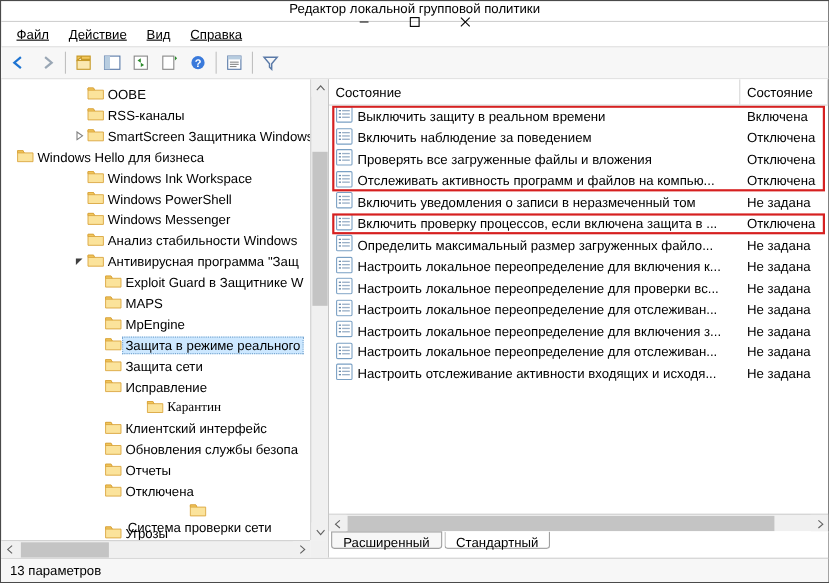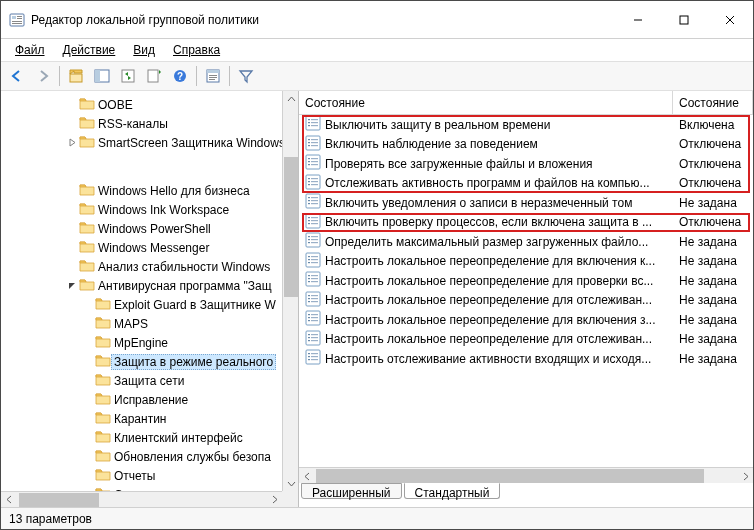--- a/index.html
+++ b/index.html
@@ -1,18 +1,18 @@
 <!DOCTYPE html>
 <html><head>
 <meta charset="utf-8">
 <style>
   * { box-sizing: border-box; }
   html, body { margin: 0; padding: 0; font-family: "Segoe UI", Tahoma, sans-serif; font-size: 12px; color: #000; background: #fff; }
   .window { width: 754px; height: 530px; border: 1px solid #4a4a4a; display: flex; flex-direction: column; background: #fff; }
-  .titlebar { height: 38px; display: flex; align-items: center; border-bottom: 1px solid #d0d0d0; }
+  .titlebar { height: 19px; display: flex; align-items: center; border-bottom: 1px solid #d0d0d0; flex-direction: column; }
   .titlebar .appicon { width: 16px; height: 16px; margin: 0 6px 0 8px; }
   .titlebar .title { flex: 1; font-size: 12px; }
   .winbtns { display: flex; height: 100%; }
   .winbtn { width: 46px; display: flex; align-items: center; justify-content: center; }
   .winbtn svg { width: 10px; height: 10px; }
   .menubar { height: 22px; display: flex; align-items: center; padding: 0 6px; gap: 2px; }
   .menuitem { padding: 2px 8px; }
   .menuitem .ul { text-decoration: underline; }
   .toolbar { height: 30px; border-top: 1px solid #e0e0e0; border-bottom: 1px solid #e0e0e0; background: #f7f7f7; display: flex; align-items: center; padding: 0 4px; gap: 2px; }
   .tbtn { width: 24px; height: 24px; display: flex; align-items: center; justify-content: center; border: 1px solid transparent; }
@@ -184,21 +184,21 @@
                 <svg class="chevron" viewBox="0 0 9 9">
                   <path d="M2 1 L7 4.5 L2 8 Z" fill="none" stroke="#808080"></path>
                 </svg>
               </div>
               <span><svg class="folder-icon" viewBox="0 0 16 14">
     <path d="M1 3 L1 13 L15 13 L15 5 L7 5 L6 3 Z" fill="#fbe39b" stroke="#d9a43b" stroke-width="0.8"></path>
     <path d="M1 3 L6 3 L7 5 L1 5 Z" fill="#f2c75c" stroke="#d9a43b" stroke-width="0.8"></path>
   </svg></span>
               <span class="tree-label">SmartScreen Защитника Windows</span>
             </div>
-            <div class="tree-row" style="padding-left: 64px; margin-top: 29px;">
+            <div class="tree-row" style="">
               <div class="expander"></div>
               <span><svg class="folder-icon" viewBox="0 0 16 14">
     <path d="M1 3 L1 13 L15 13 L15 5 L7 5 L6 3 Z" fill="#fbe39b" stroke="#d9a43b" stroke-width="0.8"></path>
     <path d="M1 3 L6 3 L7 5 L1 5 Z" fill="#f2c75c" stroke="#d9a43b" stroke-width="0.8"></path>
   </svg></span>
               <span class="tree-label">Windows Hello для бизнеса</span>
             </div>
             <div class="tree-row" style="padding-left: 64px;">
               <div class="expander"></div>
               <span><svg class="folder-icon" viewBox="0 0 16 14">
@@ -284,21 +284,21 @@
               <span class="tree-label">Защита сети</span>
             </div>
             <div class="tree-row" style="padding-left: 80px;">
               <div class="expander"></div>
               <span><svg class="folder-icon" viewBox="0 0 16 14">
     <path d="M1 3 L1 13 L15 13 L15 5 L7 5 L6 3 Z" fill="#fbe39b" stroke="#d9a43b" stroke-width="0.8"></path>
     <path d="M1 3 L6 3 L7 5 L1 5 Z" fill="#f2c75c" stroke="#d9a43b" stroke-width="0.8"></path>
   </svg></span>
               <span class="tree-label">Исправление</span>
             </div>
-            <div class="tree-row" style="padding-left: 80px;">
+            <div class="tree-row" style="padding-left: 118px; font-family: Liberation Serif, serif;">
               <div class="expander"></div>
               <span><svg class="folder-icon" viewBox="0 0 16 14">
     <path d="M1 3 L1 13 L15 13 L15 5 L7 5 L6 3 Z" fill="#fbe39b" stroke="#d9a43b" stroke-width="0.8"></path>
     <path d="M1 3 L6 3 L7 5 L1 5 Z" fill="#f2c75c" stroke="#d9a43b" stroke-width="0.8"></path>
   </svg></span>
               <span class="tree-label">Карантин</span>
             </div>
             <div class="tree-row" style="padding-left: 80px;">
               <div class="expander"></div>
               <span><svg class="folder-icon" viewBox="0 0 16 14">

